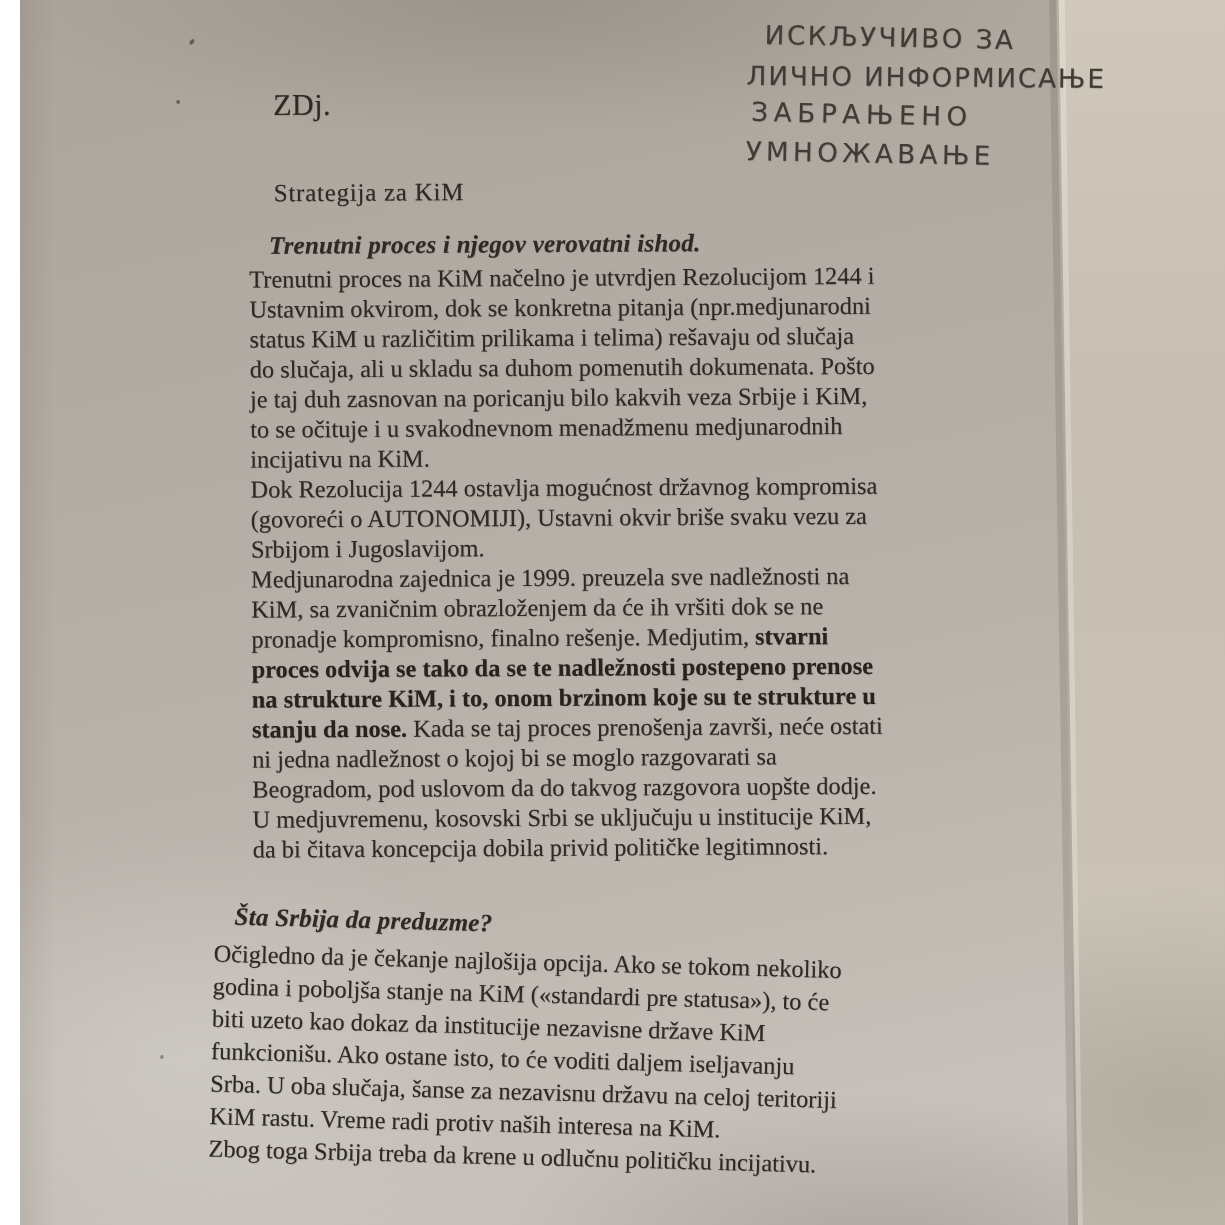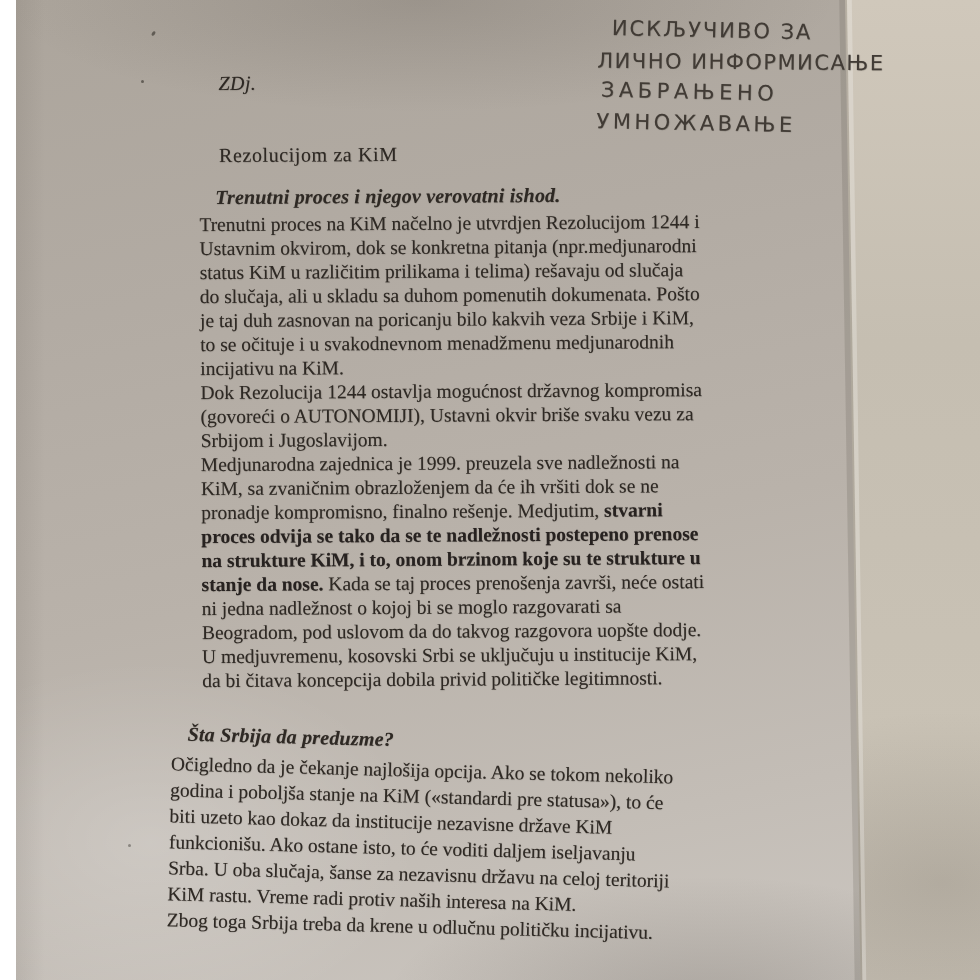--- a/index.html
+++ b/index.html
@@ -64,21 +64,21 @@
   
   .typed { color: #2e2924; text-shadow: 0.3px 0.3px 0.8px rgba(52,45,38,0.45); }
   .secA {
     position: absolute; left: 176px; top: 0; width: 700px; height: 720px;
     transform: rotate(-0.35deg); transform-origin: 50% 0;
   }
   .secB {
     position: absolute; left: 146px; top: 720px; width: 700px; height: 240px;
     transform: rotate(1.5deg); transform-origin: 0 0;
   }
-  .zdj   { position: absolute; left: 26px; top: 70px;  font-size: 20px; letter-spacing: 0.4px; font-style: italic; }
+  .zdj   { position: absolute; left: 26px; top: 70px;  font-size: 24px; letter-spacing: 0.4px; }
   .title { position: absolute; left: 26px; top: 142px; font-size: 20px;   letter-spacing: 0.6px; }
   .heading {
     font-style: italic; font-weight: bold; font-size: 20px; letter-spacing: 0.2px;
     white-space: nowrap;
   }
   .headA { position: absolute; left: 22px; top: 184px; }
   .headB { position: absolute; left: 26px; top: 2px; }
   .body  { position: absolute; font-size: 19.5px; }
   .bodyA { left: 6px;  top: 211px; line-height: 24px; }
   .bodyB { left: 10px; top: 31px;  line-height: 26px; }
@@ -100,39 +100,39 @@
 
   <div class="note">
     <div class="hw">ИСКЉУЧИВО ЗА</div>
     <div class="hw">ЛИЧНО ИНФОРМИСАЊЕ</div>
     <div class="hw">ЗАБРАЊЕНО</div>
     <div class="hw">УМНОЖАВАЊЕ</div>
   </div>
 
   <div class="secA typed">
     <div class="zdj">ZDj.</div>
-    <div class="title">Rezolucijom za KiM</div>
+    <div class="title">Strategija za KiM</div>
     <div class="heading headA">Trenutni proces i njegov verovatni ishod.</div>
     <div class="body bodyA">
         <div class="line"><span>Trenutni proces na KiM načelno je utvrdjen Rezolucijom 1244 i</span></div>
         <div class="line"><span>Ustavnim okvirom, dok se konkretna pitanja (npr.medjunarodni</span></div>
         <div class="line"><span>status KiM u različitim prilikama i telima) rešavaju od slučaja</span></div>
         <div class="line"><span>do slučaja, ali u skladu sa duhom pomenutih dokumenata. Pošto</span></div>
         <div class="line"><span>je taj duh zasnovan na poricanju bilo kakvih veza Srbije i KiM,</span></div>
         <div class="line"><span>to se očituje i u svakodnevnom menadžmenu medjunarodnih</span></div>
         <div class="line"><span>incijativu na KiM.</span></div>
         <div class="line"><span>Dok Rezolucija 1244 ostavlja mogućnost državnog kompromisa</span></div>
         <div class="line"><span>(govoreći o AUTONOMIJI), Ustavni okvir briše svaku vezu za</span></div>
         <div class="line"><span>Srbijom i Jugoslavijom.</span></div>
         <div class="line"><span>Medjunarodna zajednica je 1999. preuzela sve nadležnosti na</span></div>
         <div class="line"><span>KiM, sa zvaničnim obrazloženjem da će ih vršiti dok se ne</span></div>
         <div class="line"><span>pronadje kompromisno, finalno rešenje. Medjutim, </span><b>stvarni</b></div>
         <div class="line"><b>proces odvija se tako da se te nadležnosti postepeno prenose</b></div>
         <div class="line"><b>na strukture KiM, i to, onom brzinom koje su te strukture u</b></div>
-        <div class="line"><b>stanje da nose.</b><span> Kada se taj proces prenošenja završi, neće ostati</span></div>
+        <div class="line"><b>stanju da nose.</b><span> Kada se taj proces prenošenja završi, neće ostati</span></div>
         <div class="line"><span>ni jedna nadležnost o kojoj bi se moglo razgovarati sa</span></div>
         <div class="line"><span>Beogradom, pod uslovom da do takvog razgovora uopšte dodje.</span></div>
         <div class="line"><span>U medjuvremenu, kosovski Srbi se uključuju u institucije KiM,</span></div>
         <div class="line"><span>da bi čitava koncepcija dobila privid političke legitimnosti.</span></div>
       </div>
   </div>
 
   <div class="secB typed">
     <div class="heading headB">Šta Srbija da preduzme?</div>
     <div class="body bodyB">

